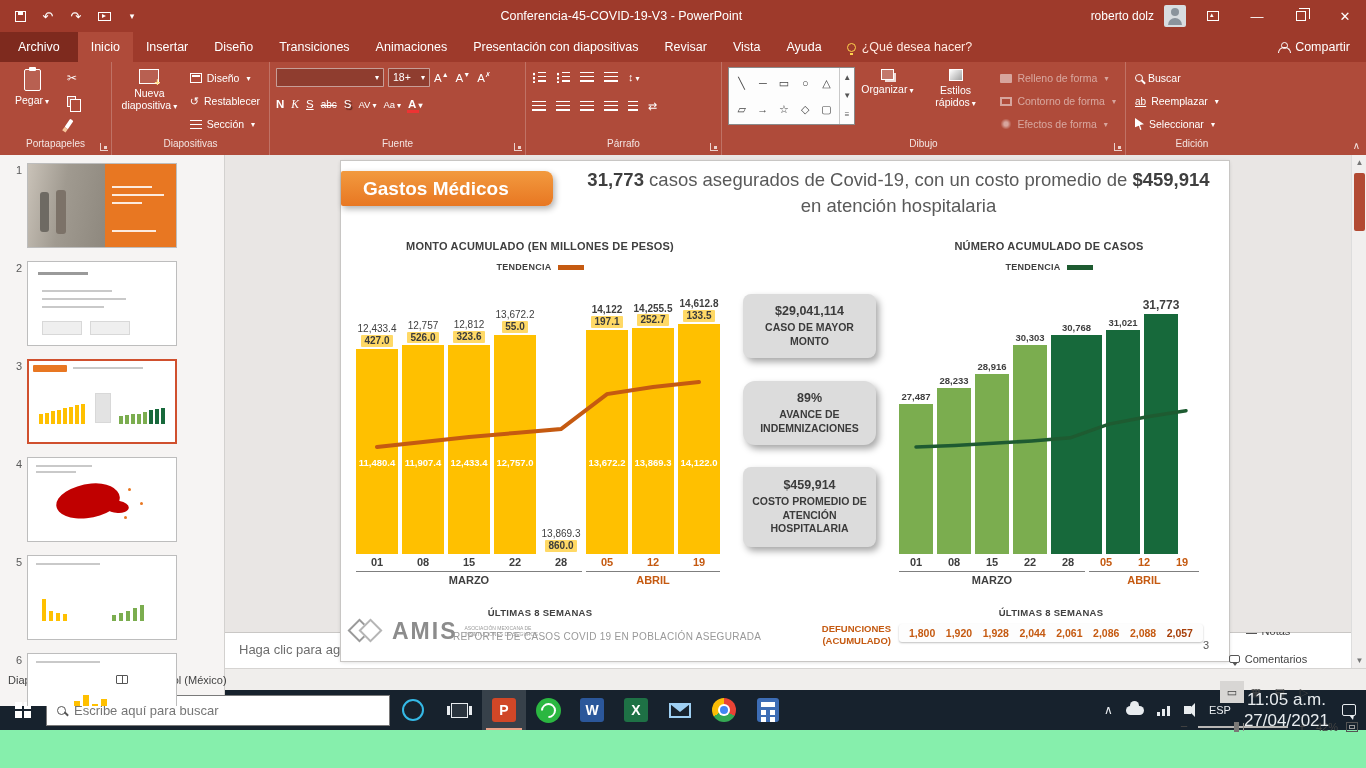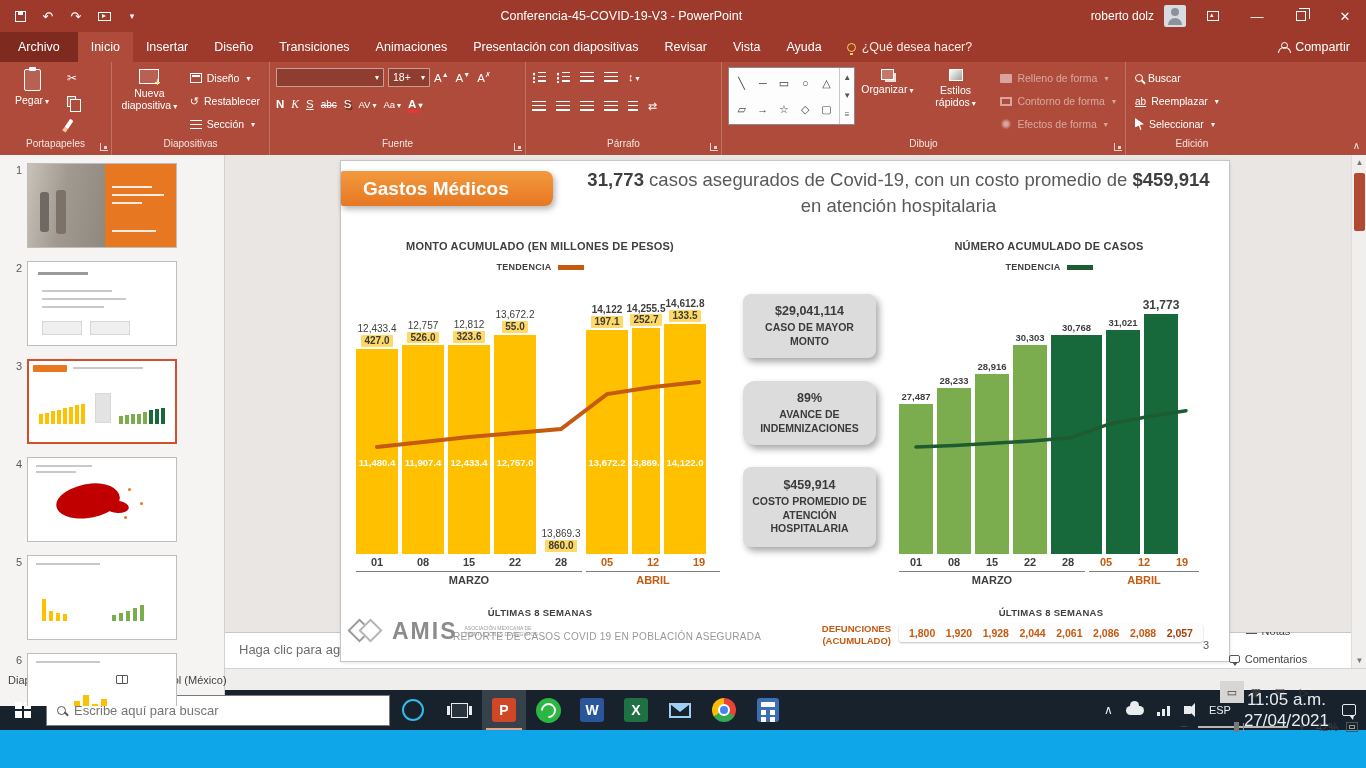--- a/index.html
+++ b/index.html
@@ -1,18 +1,18 @@
 <!DOCTYPE html>
 <html><head>
 <meta charset="utf-8">
 <style>
   * { margin:0; padding:0; box-sizing:border-box; }
   html,body { width:1366px; height:768px; overflow:hidden; background:#000; }
   body { font-family:"Liberation Sans", sans-serif; }
-  .screen { position:relative; width:1366px; height:768px; background:#0ea5e9; overflow:hidden; }
+  .screen { position:relative; width:1366px; height:768px; background:#86efac; overflow:hidden; }
 
   
   .titlebar { height:32px; background:#9E3A2B; display:flex; align-items:center; color:#fff; font-size:12px; }
   .qat { display:flex; align-items:center; gap:12px; padding:0 12px; }
   .qbtn { display:inline-flex; align-items:center; justify-content:center; width:16px; height:16px; color:#fff; font-size:13px; cursor:default; }
   .i-save { width:11px; height:11px; border:1.5px solid #fff; position:relative; }
   .i-save:before { content:""; position:absolute; top:0; left:2px; width:5px; height:3px; background:#fff; }
   .ic-undo:before{content:"↶";} .ic-redo:before{content:"↷";} .ic-caret:before{content:"▾"; font-size:9px;}
   .i-present { width:13px; height:9px; border:1.5px solid #fff; position:relative; }
   .i-present:after { content:""; position:absolute; left:3px; top:1px; border-left:4px solid #fff; border-top:2px solid transparent; border-bottom:2px solid transparent; }
@@ -617,21 +617,21 @@
               </div>
               <div class="bcol" style="width: 42px;">
                 <div class="blabels">
                   <span class="btotal bold">14,122</span>
                   <span class="bdelta" style="background: rgb(255, 217, 102);">197.1</span>
                 </div>
                 <div class="bar" style="height: 224.4px; background: rgb(255, 192, 0);">
                   <span class="binner">13,672.2</span>
                 </div>
               </div>
-              <div class="bcol" style="width: 28px;">
+              <div class="bcol" style="width: 42px;">
                 <div class="blabels">
                   <span class="btotal bold">14,255.5</span>
                   <span class="bdelta" style="background: rgb(255, 217, 102);">252.7</span>
                 </div>
                 <div class="bar" style="height: 225.9px; background: rgb(255, 192, 0);">
                   <span class="binner">13,869.3</span>
                 </div>
               </div>
               <div class="bcol" style="width: 42px;">
                 <div class="blabels">

